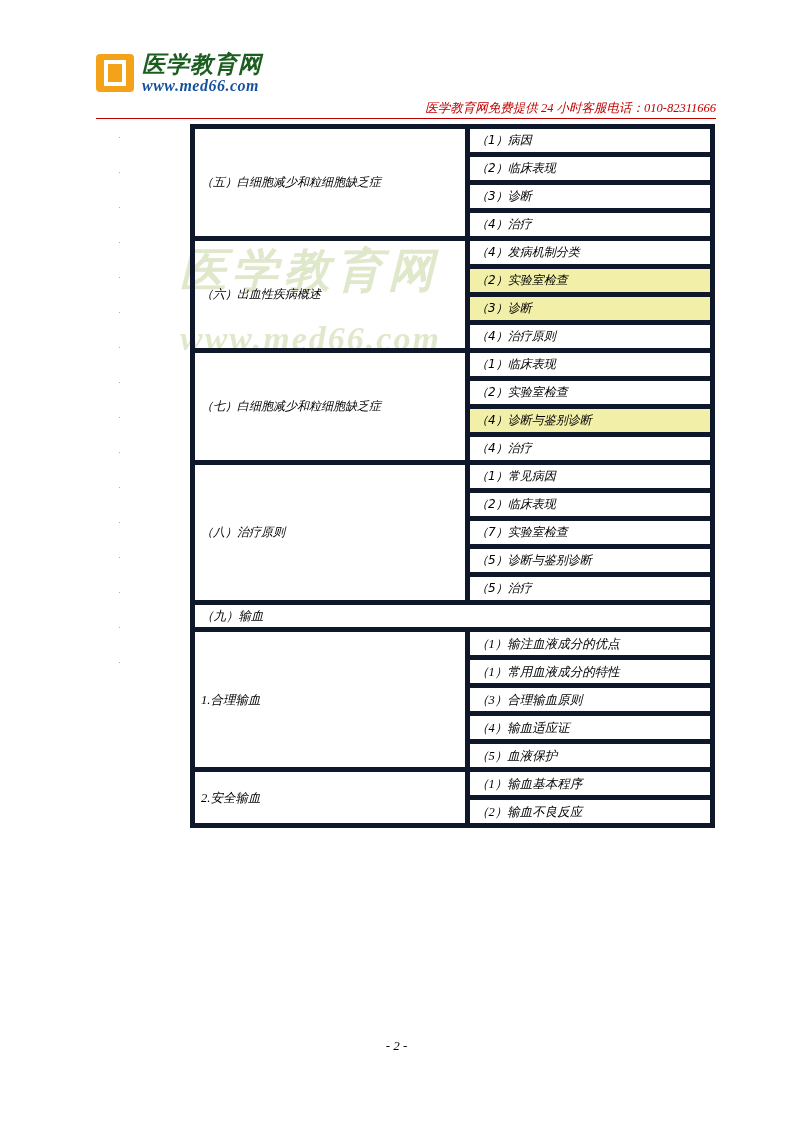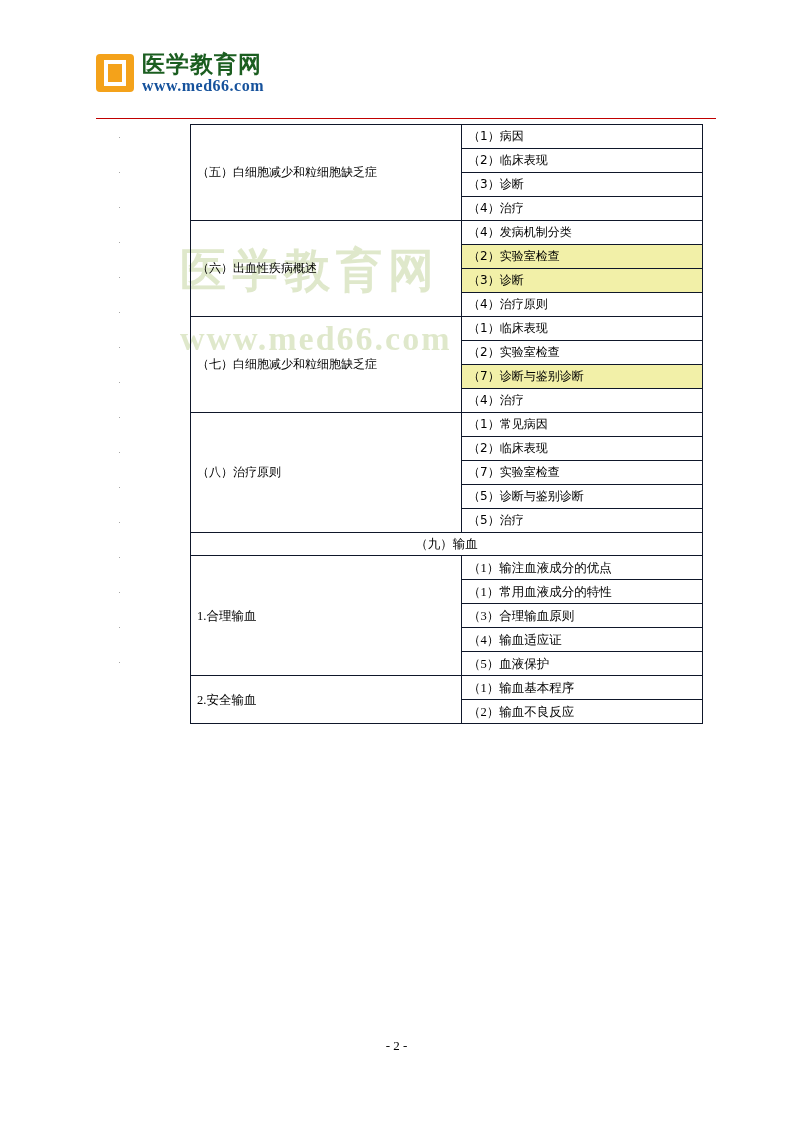--- a/index.html
+++ b/index.html
@@ -13,20 +13,21 @@
     font-family: "Liberation Sans", sans-serif;
     color: #000;
     position: relative;
     overflow: hidden;
   }
   .page {
     position: relative;
     width: 793px;
     height: 1122px;
     box-sizing: border-box;
+    font-style: italic;
   }
   
   .header {
     position: absolute;
     top: 52px;
     left: 96px;
     width: 620px;
     height: 62px;
   }
   .logo-wrap {
@@ -145,21 +146,21 @@
     top: 124px;
     width: 488px;
     z-index: 2;
   }
   table.outline {
     border-collapse: collapse;
     width: 488px;
     table-layout: fixed;
   }
   table.outline td {
-    border: 1px solid #0f172a;
+    border: 5px solid #0f172a;
     font-size: 12px;
     font-family: "DejaVu Sans", sans-serif;
     padding: 3px 6px;
     vertical-align: middle;
     line-height: 1.3;
     background: transparent;
   }
   td.left-cell {
     width: 258px;
   }
@@ -169,21 +170,20 @@
   }
   td.thin {
     border-top: 1px solid #666;
     border-bottom: 1px solid #666;
   }
   .grp-top td { border-top: 2px solid #000; }
   .grp-bottom td { border-bottom: 2px solid #000; }
   .sec-row td {
     border-left: 1px solid #000;
     border-right: 1px solid #000;
-    text-align: center;
   }
   .hl-yellow {
     background: #f2f0a8 !important;
   }
   .serif-cell {
     font-family: "Liberation Serif", serif !important;
     font-size: 12.5px !important;
   }
 
   
@@ -204,20 +204,21 @@
 <div class="page">
 
   <div class="header">
     <div class="logo-wrap">
       <div class="logo-mark"></div>
       <div class="logo-text-block">
         <div class="logo-title">医学教育网</div>
         <div class="logo-url">www.med66.com</div>
       </div>
     </div>
+    <div class="header-contact">医学教育网免费提供 24 小时客服电话：010-82311666</div>
     <div class="header-rule"></div>
   </div>
 
   <div class="margin-marks">
     <div>·</div>
     <div>·</div>
     <div>·</div>
     <div>·</div>
     <div>·</div>
     <div>·</div>
@@ -271,21 +272,21 @@
         </tr>
 
         <tr>
           <td class="left-cell" rowspan="4">（七）白细胞减少和粒细胞缺乏症</td>
           <td class="right-cell thin">（1）临床表现</td>
         </tr>
         <tr>
           <td class="right-cell thin">（2）实验室检查</td>
         </tr>
         <tr>
-          <td class="right-cell thin hl-yellow">（7）诊断与鉴别诊断</td>
+          <td class="right-cell thin hl-yellow">（4）诊断与鉴别诊断</td>
         </tr>
         <tr class="grp-bottom">
           <td class="right-cell">（4）治疗</td>
         </tr>
 
         <tr>
           <td class="left-cell" rowspan="5">（八）治疗原则</td>
           <td class="right-cell thin">（1）常见病因</td>
         </tr>
         <tr>

